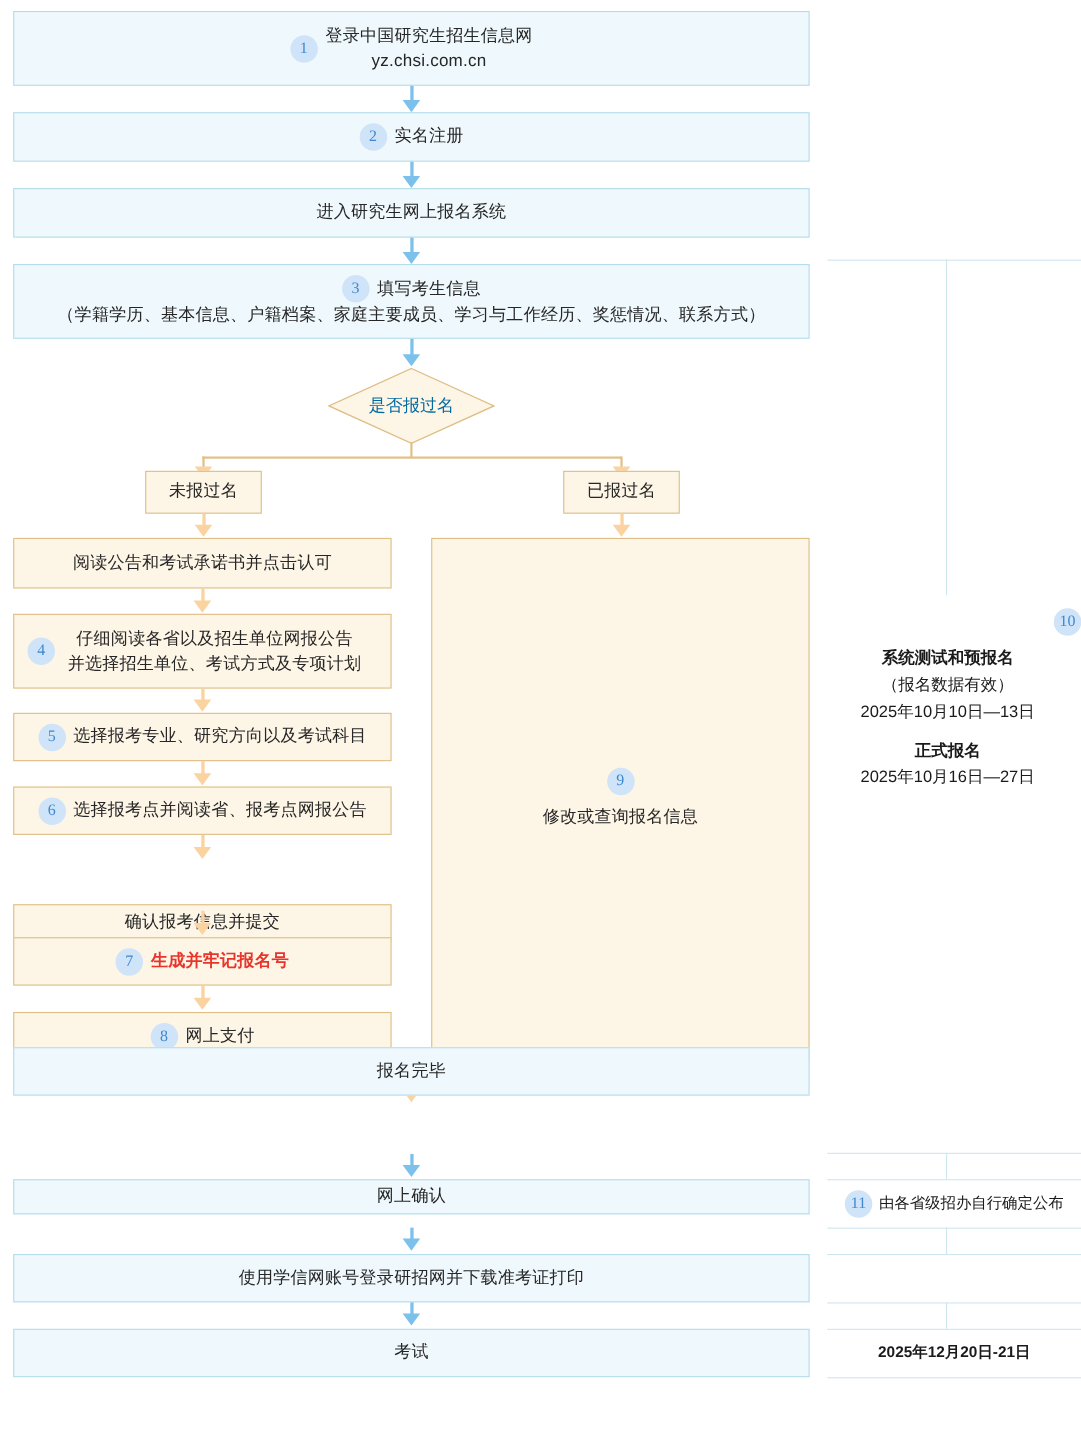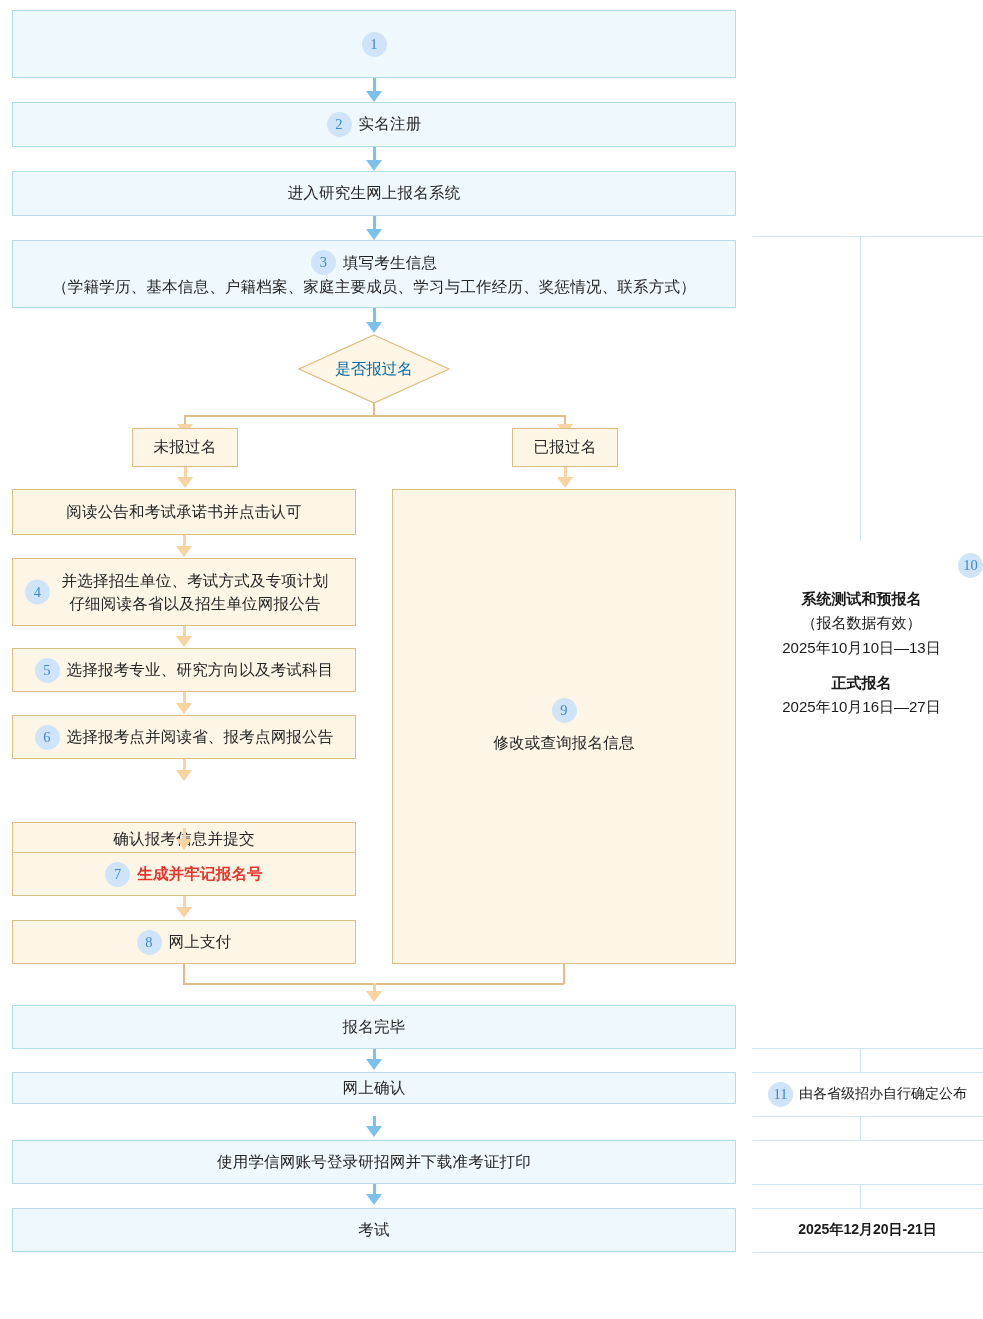--- a/index.html
+++ b/index.html
@@ -129,20 +129,24 @@
   .red{color:#e8342a;font-weight:bold;}
 </style>
 </head>
 <body>
 
 <div id="canvas">
 
   <div class="box blue" style="left:12px;top:10px;width:724px;height:68px;">
     <div class="inner">
       <span class="num">1</span>
+      <span class="stack">
+        <span>登录中国研究生招生信息网</span>
+        <span>yz.chsi.com.cn</span>
+      </span>
     </div>
   </div>
 
   <div class="stem blue" style="left:372.5px;top:78px;height:14px;"></div>
   <div class="arrow blue" style="left:366px;top:91px;"></div>
 
   <div class="box blue" style="left:12px;top:102px;width:724px;height:45px;">
     <div class="inner">
       <span class="num">2</span>
       <span>实名注册</span>
@@ -202,22 +206,22 @@
 
   <div class="box orange" style="left:12px;top:489px;width:344px;height:46px;">
     <span>阅读公告和考试承诺书并点击认可</span>
   </div>
   <div class="stem orange" style="left:182.5px;top:535px;height:12px;"></div>
   <div class="arrow orange" style="left:176px;top:546px;"></div>
 
   <div class="box orange" style="left:12px;top:558px;width:344px;height:68px;">
     <span class="num abs" style="left:12px;top:50%;transform:translateY(-50%);">4</span>
     <span class="stack" style="margin-left:22px;">
+      <span>仔细阅读各省以及招生单位网报公告</span>
       <span>并选择招生单位、考试方式及专项计划</span>
-      <span>仔细阅读各省以及招生单位网报公告</span>
     </span>
   </div>
   <div class="stem orange" style="left:182.5px;top:626px;height:11px;"></div>
   <div class="arrow orange" style="left:176px;top:636px;"></div>
 
   <div class="box orange" style="left:12px;top:648px;width:344px;height:44px;">
     <div class="inner">
       <span class="num">5</span>
       <span>选择报考专业、研究方向以及考试科目</span>
     </div>
@@ -262,21 +266,21 @@
       <span>修改或查询报名信息</span>
     </span>
   </div>
 
   <div class="ln v orange" style="left:183.2px;top:964px;height:20px;"></div>
   <div class="ln v orange" style="left:563.2px;top:964px;height:20px;"></div>
   <div class="ln h orange" style="left:183px;top:983px;width:381px;"></div>
   <div class="stem orange" style="left:372.5px;top:983px;height:9px;"></div>
   <div class="arrow orange" style="left:366px;top:991px;"></div>
 
-  <div class="box blue" style="left:12px;top:1005px;width:724px;height:44px;">
+  <div class="box blue" style="left:12px;top:952px;width:724px;height:44px;">
     <span>报名完毕</span>
   </div>
   <div class="stem blue" style="left:372.5px;top:1049px;height:11px;"></div>
   <div class="arrow blue" style="left:366px;top:1059px;"></div>
 
   <div class="box blue" style="left:12px;top:1072px;width:724px;height:32px;">
     <span>网上确认</span>
   </div>
   <div class="stem blue" style="left:372.5px;top:1116px;height:11px;"></div>
   <div class="arrow blue" style="left:366px;top:1126px;"></div>

